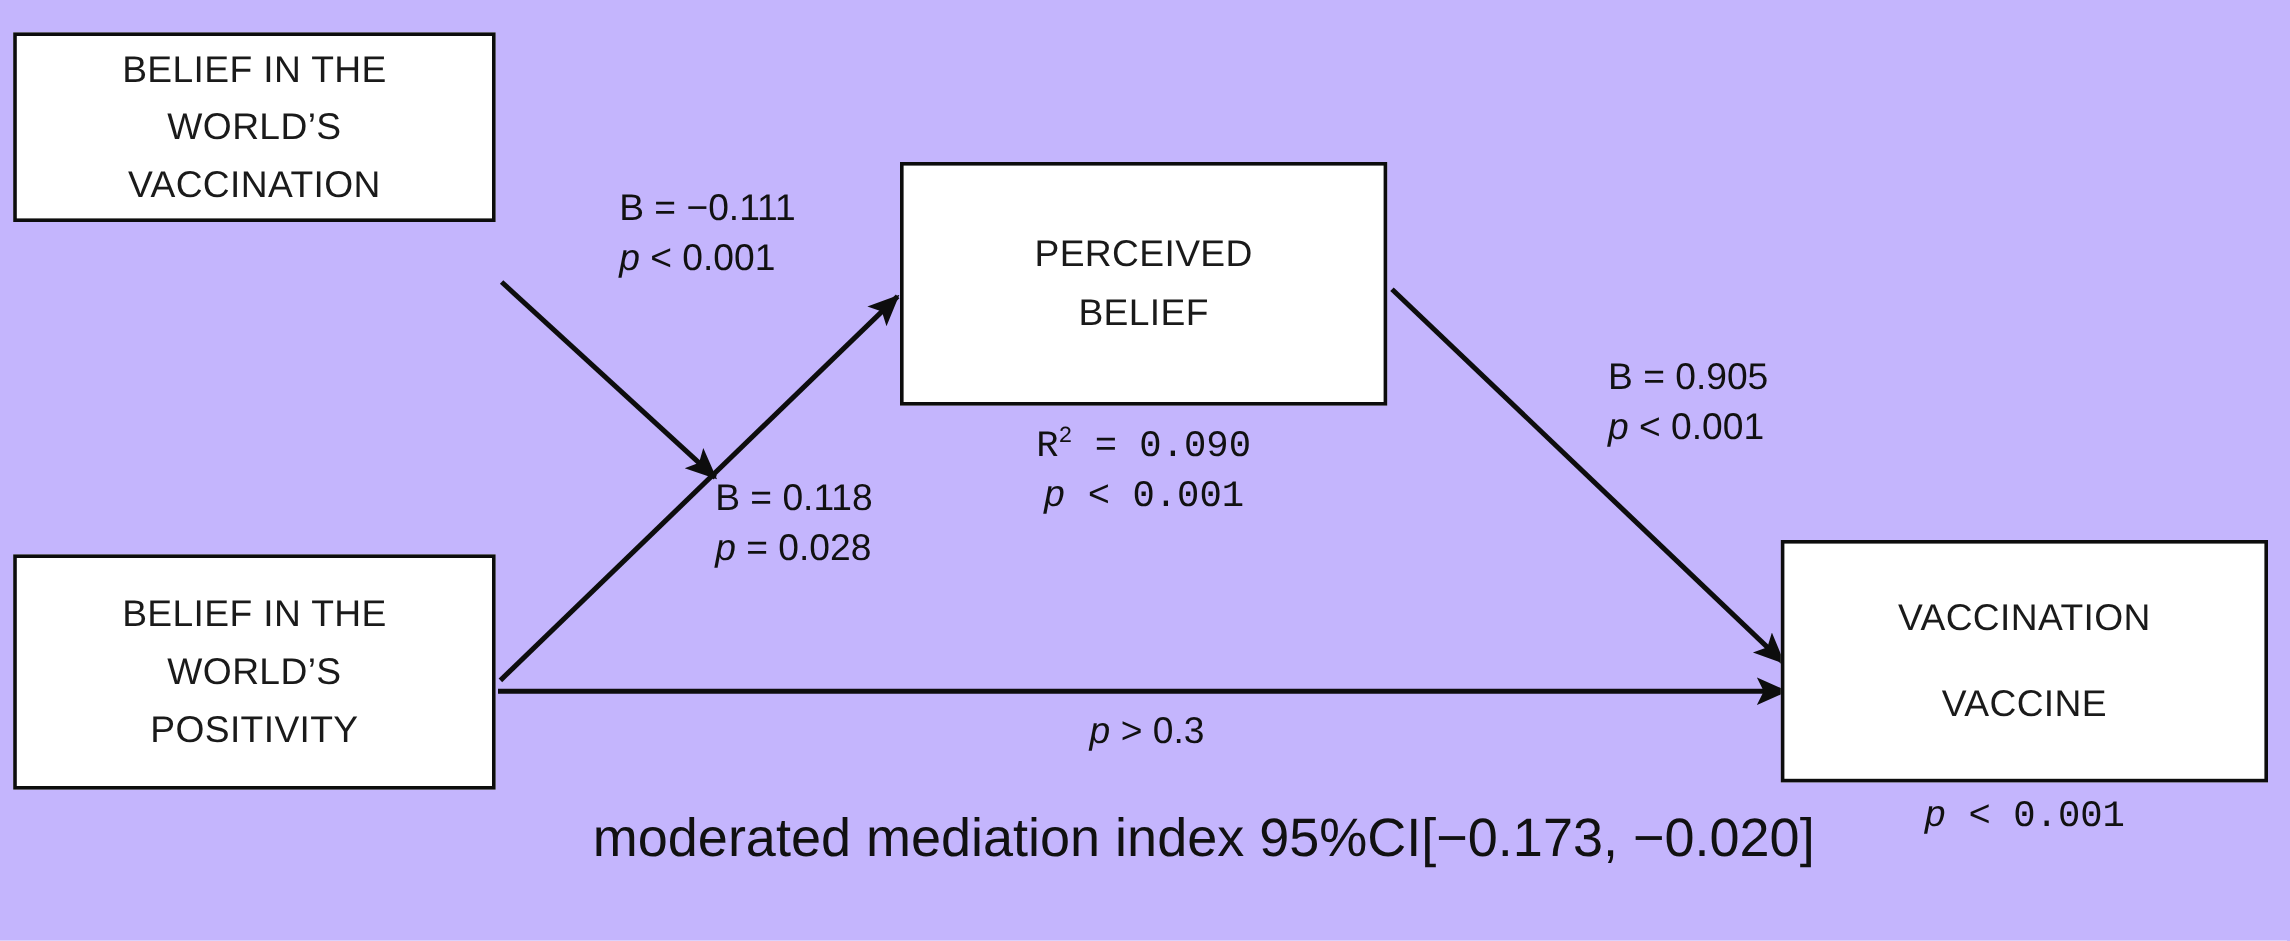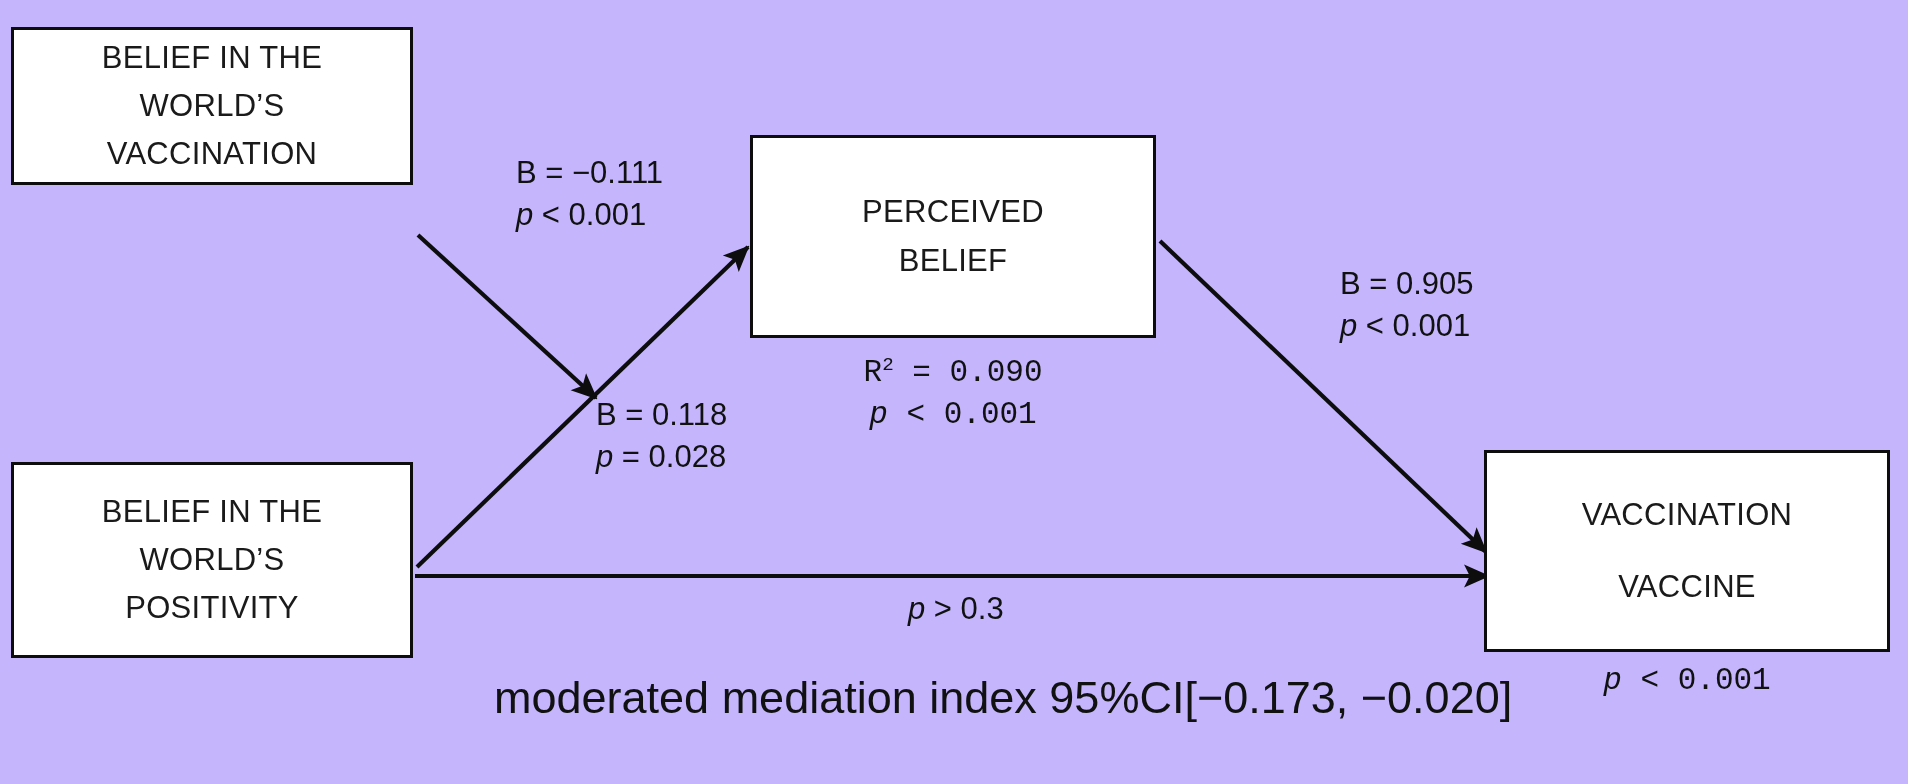--- a/index.html
+++ b/index.html
@@ -129,21 +129,21 @@
   <div class="edge-label" style="left:516px; top:152px;">
     <span class="ln">B = −0.111</span>
     <span class="ln"><i class="ital">p</i><span> &lt; 0.001</span></span>
   </div>
 
   <div class="edge-label" style="left:596px; top:394px;">
     <span class="ln">B = 0.118</span>
     <span class="ln"><i class="ital">p</i><span> = 0.028</span></span>
   </div>
 
-  <div class="edge-label" style="left:1340px; top:263px;">
+  <div class="edge-label" style="left:1340px; top:293px;">
     <span class="ln">B = 0.905</span>
     <span class="ln"><i class="ital">p</i><span> &lt; 0.001</span></span>
   </div>
 
   <div class="edge-label" style="left:908px; top:588px;">
     <span class="ln"><i class="ital">p</i><span> &gt; 0.3</span></span>
   </div>
 
   <div class="stat-label" style="left:750px; top:352px; width:406px;">
     <span class="ln"><span>R</span><span class="sup">2</span><span> = 0.090</span></span>

